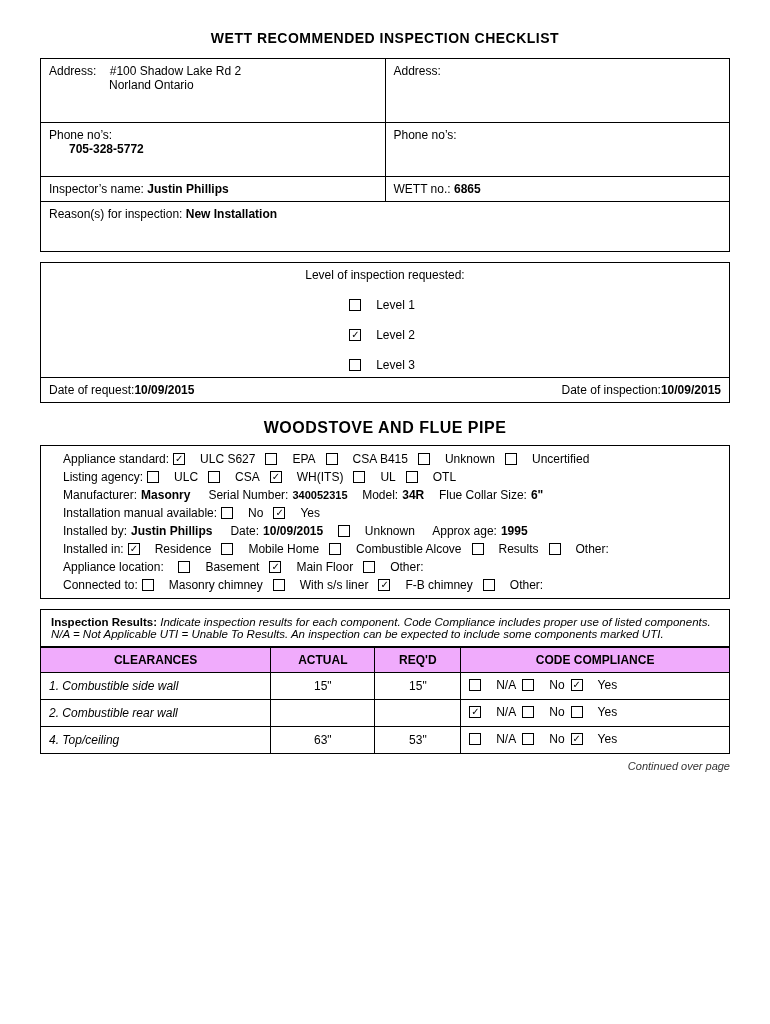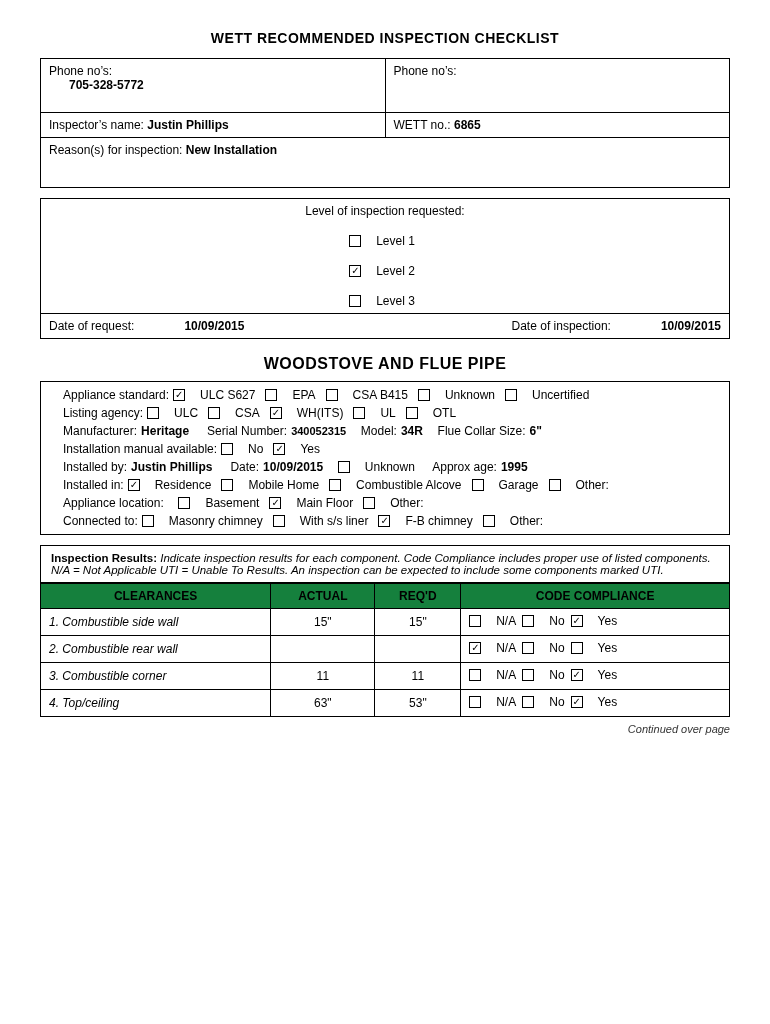--- a/index.html
+++ b/index.html
@@ -86,21 +86,21 @@
       border-left: 1px solid #000;
       border-right: 1px solid #000;
       border-bottom: 1px solid #000;
     }
     .clearances-table th {
       border: 1px solid #000;
       padding: 5px 8px;
       text-align: center;
       font-size: 12px;
       font-weight: bold;
-      background: #15803d;
+      background: #f0abfc;
       text-transform: uppercase;
     }
     .clearances-table td {
       border: 1px solid #000;
       padding: 5px 8px;
       font-size: 12px;
     }
     .clearances-table td.item-cell {
       font-style: italic;
     }
@@ -147,31 +147,42 @@
       border-bottom: 1px solid #000;
       display: flex;
       align-items: center;
       gap: 16px;
       flex-direction: column;
     }
     .date-section {
       padding: 5px 8px;
       display: flex;
       align-items: center;
-      gap: 50px;
     }
   </style>
 </head>
 <body>
 
 <h1 class="main-title">WETT RECOMMENDED INSPECTION CHECKLIST</h1>
 
 <div class="info-grid">
 
 
+  <div class="info-row">
+    <div class="cell" style="padding-top:5px;padding-bottom:30px;">
+      <span>Address:</span>
+      &nbsp;&nbsp;
+      <span>#100 Shadow Lake Rd 2</span>
+      <br>
+      <span style="padding-left:60px;">Norland Ontario</span>
+    </div>
+    <div class="cell">
+      <span>Address:</span>
+    </div>
+  </div>
 
   <div class="info-row">
     <div class="cell" style="padding-bottom:20px;">
       <span>Phone no’s:</span>
       <br>
       <span style="padding-left:20px;" class="bold-text">705-328-5772</span>
     </div>
     <div class="cell">
       <span>Phone no’s:</span>
     </div>
@@ -268,21 +279,21 @@
         <span>UL</span>
       </span>
     <span class="cb">
         <span class="checkbox"></span>
         <span>OTL</span>
       </span>
   </div>
 
   <div class="row">
     <span>Manufacturer:</span>
-    <span class="bold-text">Heritage</span>
+    <span class="bold-text">Masonry</span>
     &nbsp;&nbsp;&nbsp;
     <span>Serial Number:</span>
     <span class="bold-text" style="font-size:11px;">340052315</span>
     &nbsp;&nbsp;
     <span>Model:</span>
     <span class="bold-text">34R</span>
     &nbsp;&nbsp;
     <span>Flue Collar Size:</span>
     <span class="bold-text">6"</span>
   </div>
@@ -324,21 +335,21 @@
     <span class="cb">
         <span class="checkbox"></span>
         <span>Mobile Home</span>
       </span>
     <span class="cb">
         <span class="checkbox"></span>
         <span>Combustible Alcove</span>
       </span>
     <span class="cb">
         <span class="checkbox"></span>
-        <span>Garage</span>
+        <span>Results</span>
       </span>
     <span class="cb">
         <span class="checkbox"></span>
         <span>Other:</span>
       </span>
   </div>
 
   <div class="row">
     <span>Appliance location:</span>
     &nbsp;&nbsp;
@@ -416,35 +427,20 @@
             <span>N/A</span>
           </span><span class="cb">
             <span class="checkbox"></span>
             <span>No</span>
           </span><span class="cb">
             <span class="checkbox"></span>
             <span>Yes</span>
           </span></td>
       </tr>
       <tr>
-        <td class="item-cell">3. Combustible corner</td>
-        <td class="center">11</td>
-        <td class="center">11</td>
-        <td><span class="cb">
-            <span class="checkbox"></span>
-            <span>N/A</span>
-          </span><span class="cb">
-            <span class="checkbox"></span>
-            <span>No</span>
-          </span><span class="cb">
-            <span class="checkbox checked"></span>
-            <span>Yes</span>
-          </span></td>
-      </tr>
-      <tr>
         <td class="item-cell">4. Top/ceiling</td>
         <td class="center">63"</td>
         <td class="center">53"</td>
         <td><span class="cb">
             <span class="checkbox"></span>
             <span>N/A</span>
           </span><span class="cb">
             <span class="checkbox"></span>
             <span>No</span>
           </span><span class="cb">

